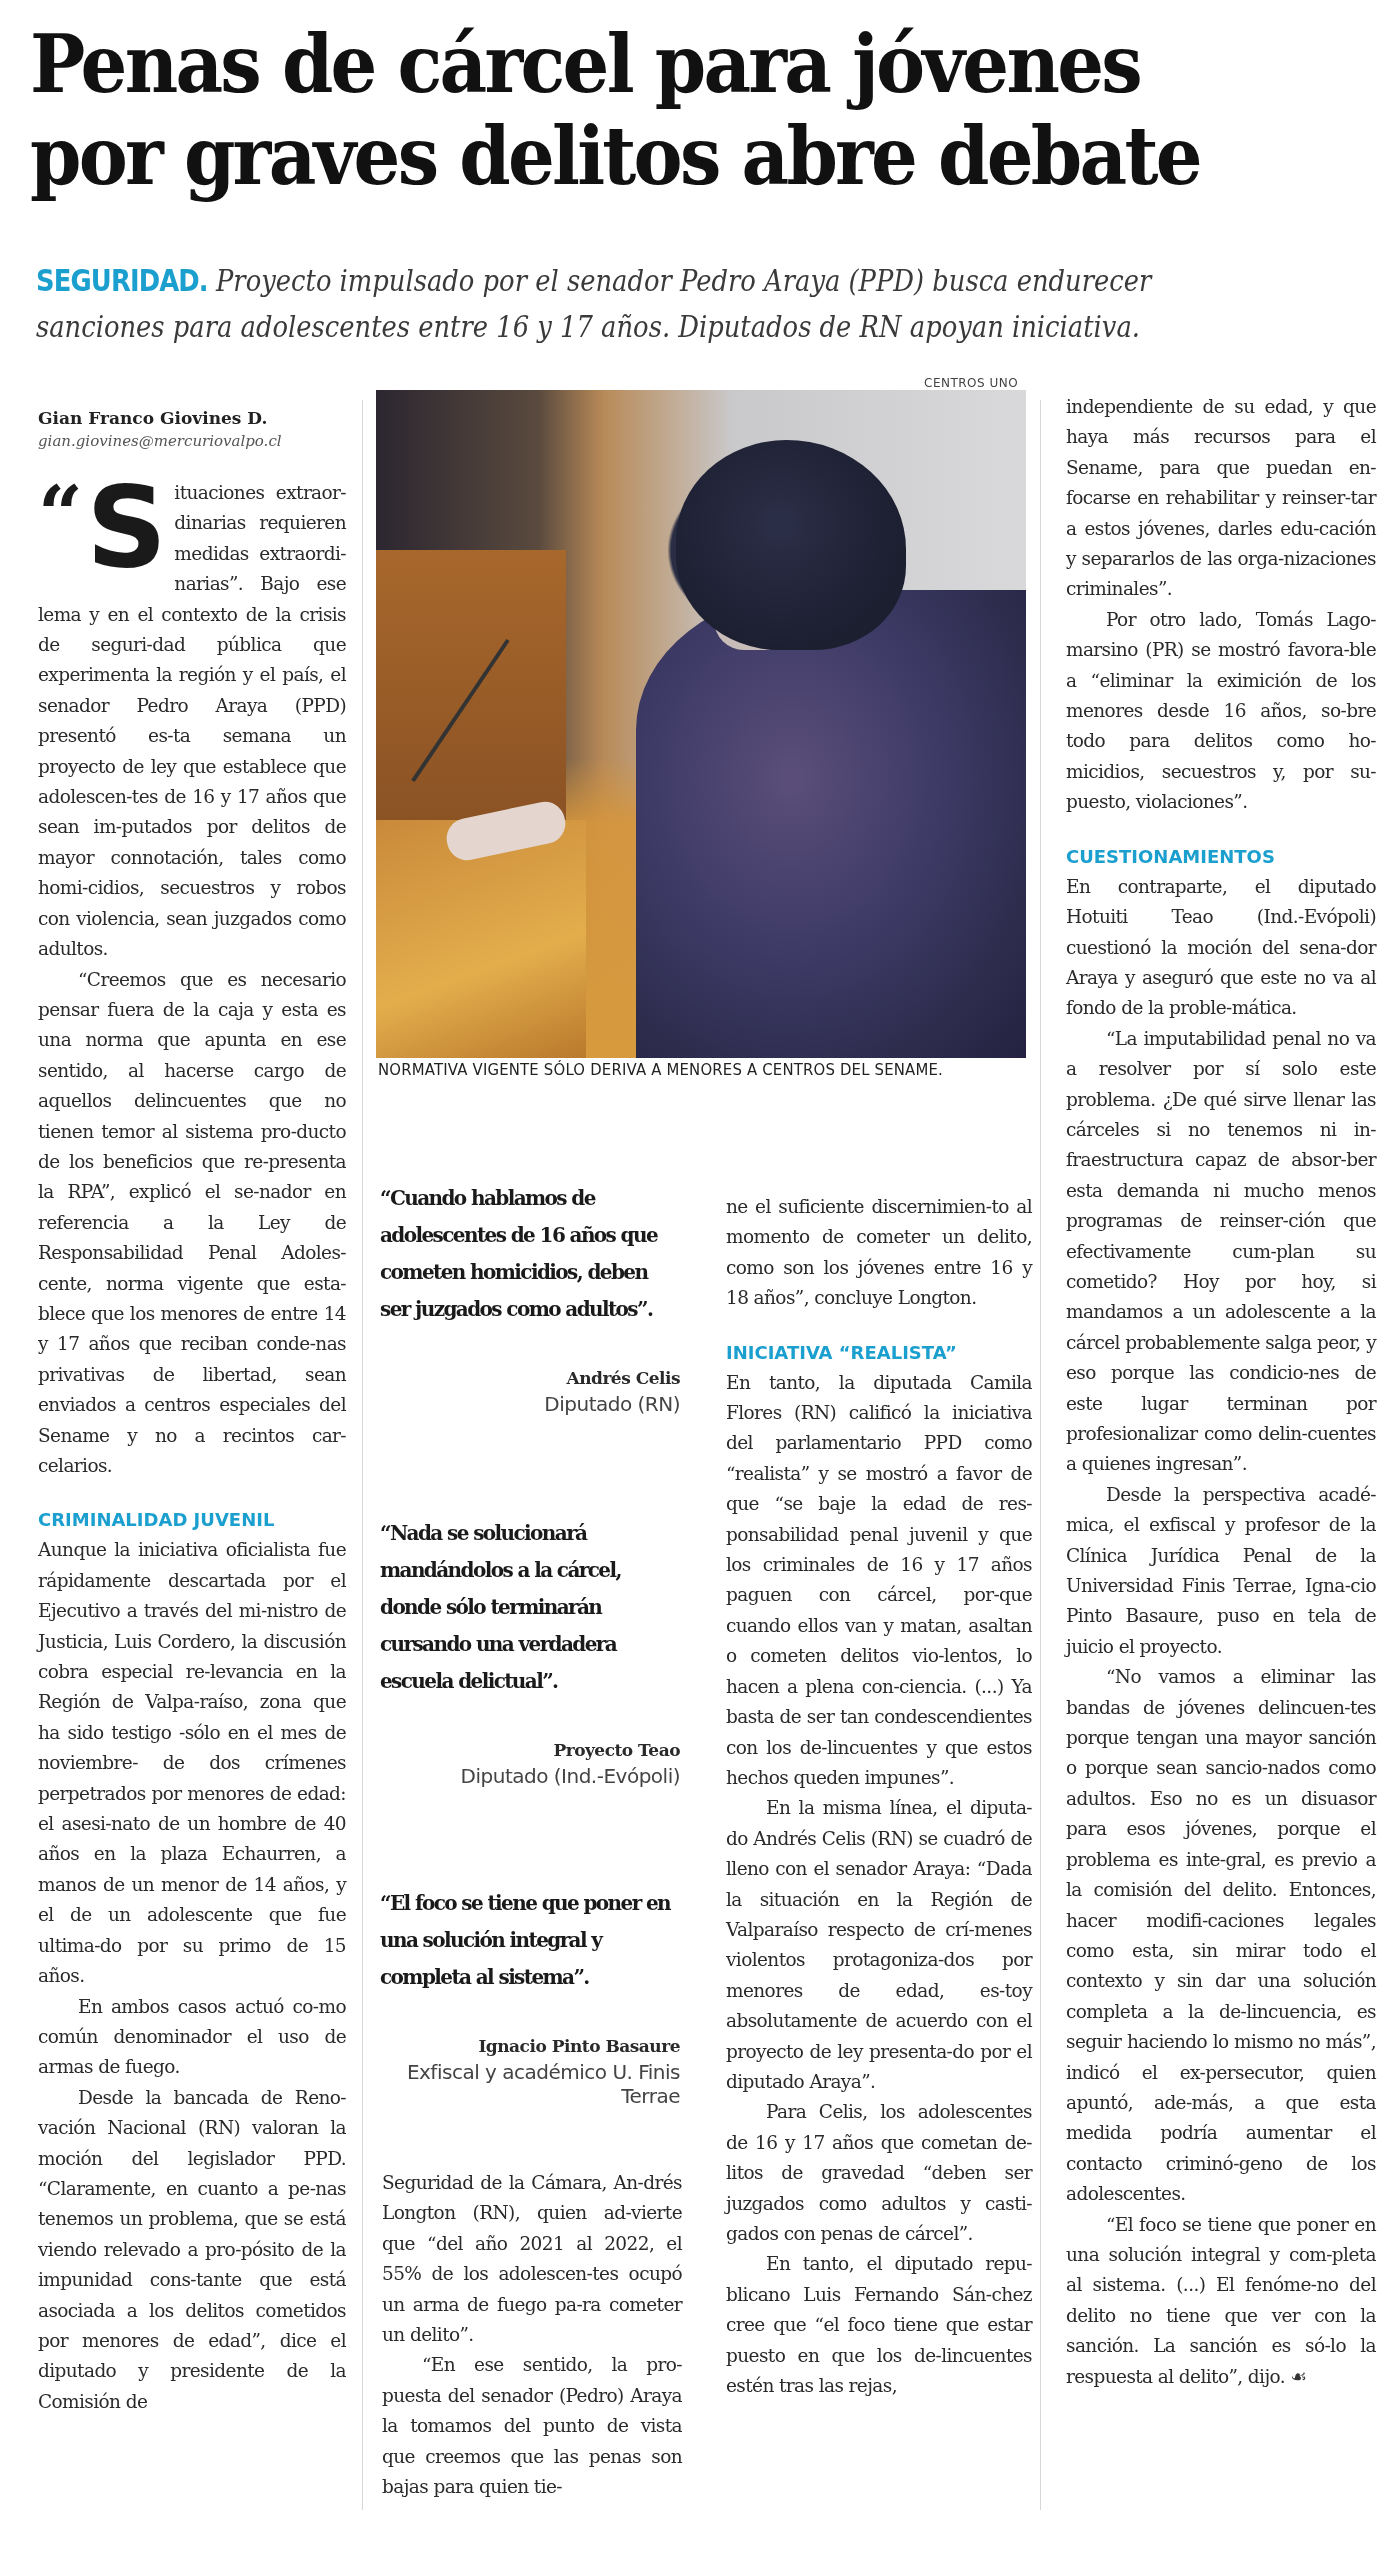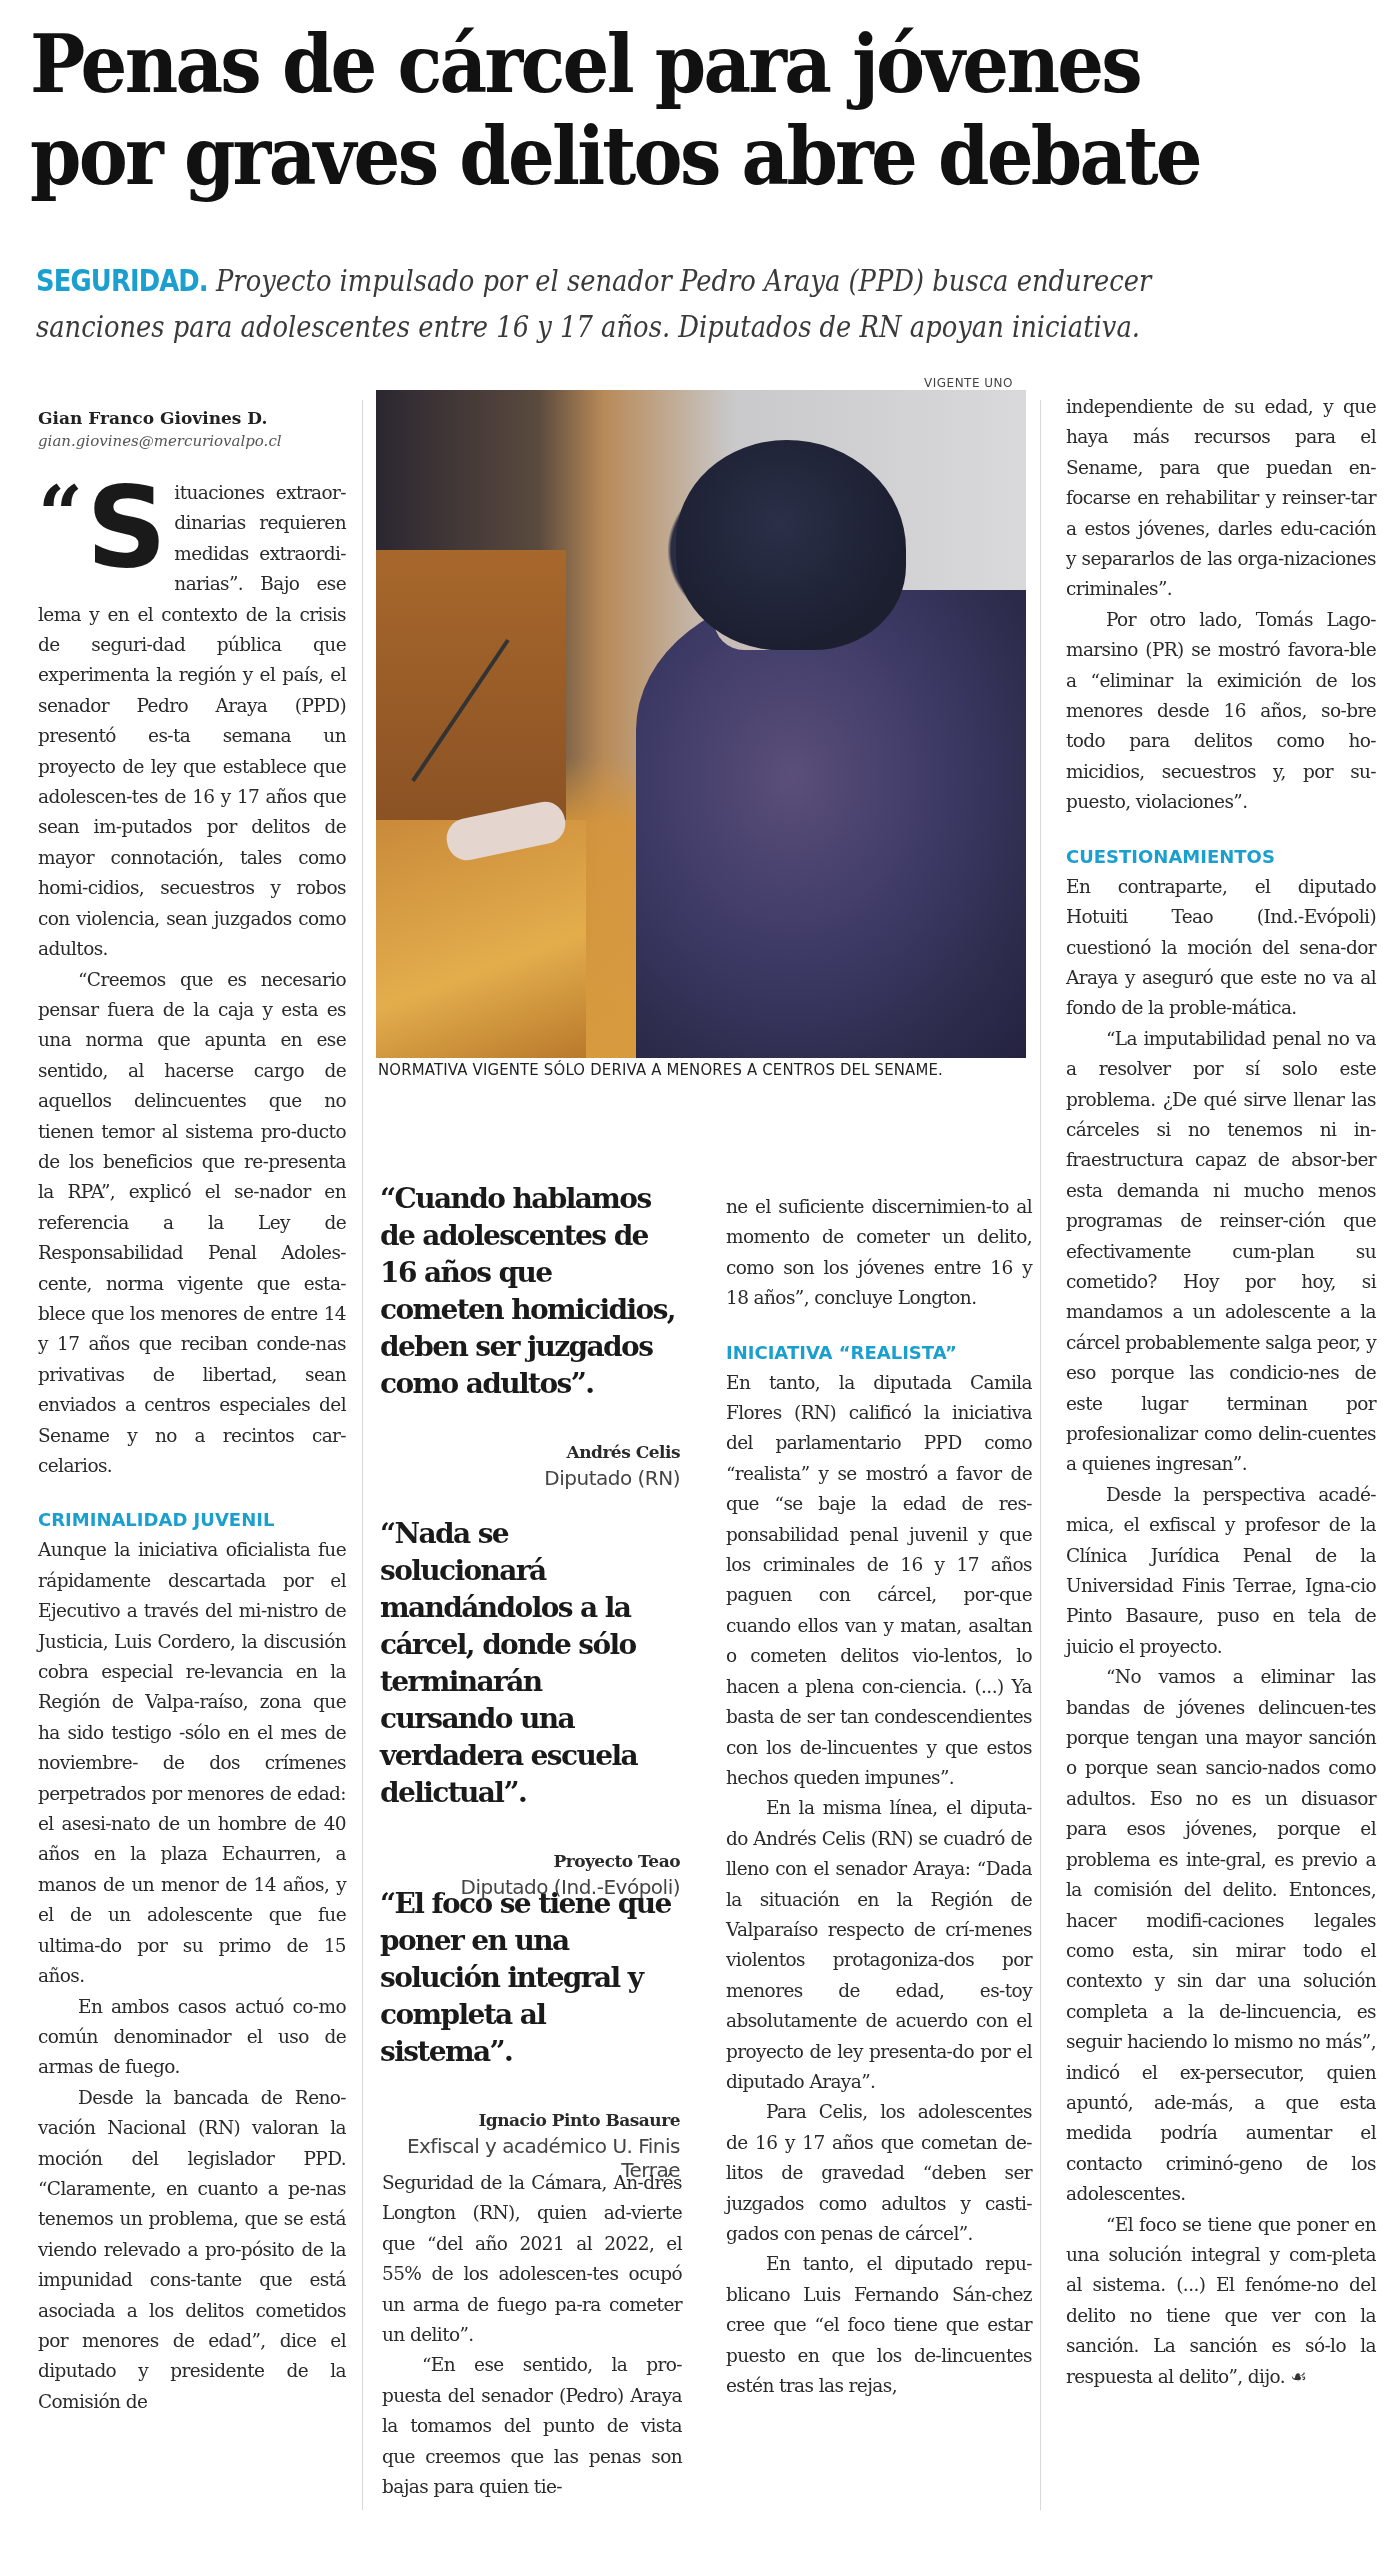--- a/index.html
+++ b/index.html
@@ -82,21 +82,21 @@
     position: absolute; left: 130px; top: 250px; width: 4px; height: 170px;
     background: #333; transform: rotate(34deg); transform-origin: top;
   }
   .caption {
     left: 378px; top: 1060px; width: 650px;
     font-family: "DejaVu Sans", sans-serif; font-size: 16px; color: #222;
     letter-spacing: 0.2px; white-space: nowrap; transform: scaleX(0.93); transform-origin: left top;
   }
   .pullquote .q {
     font-family: "DejaVu Serif", serif; font-weight: bold;
-    font-size: 28px; line-height: 37px; color: #1a1a1a; letter-spacing: -1.6px;
+    font-size: 20px; line-height: 37px; color: #1a1a1a; letter-spacing: -1.6px;
   }
   .pullquote .who {
     text-align: right; font-family: "DejaVu Serif", serif; font-weight: bold;
     font-size: 17px; color: #2a2a2a; margin-top: 40px; letter-spacing: -0.5px;
   }
   .pullquote .role {
     text-align: right; font-family: "DejaVu Sans", sans-serif; font-size: 20px;
     color: #444; margin-top: 4px; letter-spacing: -0.5px;
   }
   .end-mark { color: #333; font-family: "DejaVu Sans", sans-serif; }
@@ -112,21 +112,21 @@
 
 <div class="abs deck">
   <span class="kicker">SEGURIDAD.</span><span> Proyecto impulsado por el senador Pedro Araya (PPD) busca endurecer sanciones para adolescentes entre 16 y 17 años. Diputados de RN apoyan iniciativa.</span>
 </div>
 
 <div class="abs" style="left:38px; top:408px; width:320px;">
   <div class="byline-name">Gian Franco Giovines D.</div>
   <div class="byline-email" style="margin-top:4px;">gian.giovines@mercuriovalpo.cl</div>
 </div>
 
-<div class="abs credit" style="left:924px; top:376px;">VIGENTE UNO</div>
+<div class="abs credit" style="left:924px; top:376px;">CENTROS UNO</div>
 
 <div class="abs photo">
   <div class="panel"></div>
   <div class="desk"></div>
   <div class="mic"></div>
   <div class="hood"></div>
   <div class="neck"></div>
   <div class="head"></div>
   <div class="hand"></div>
 </div>

